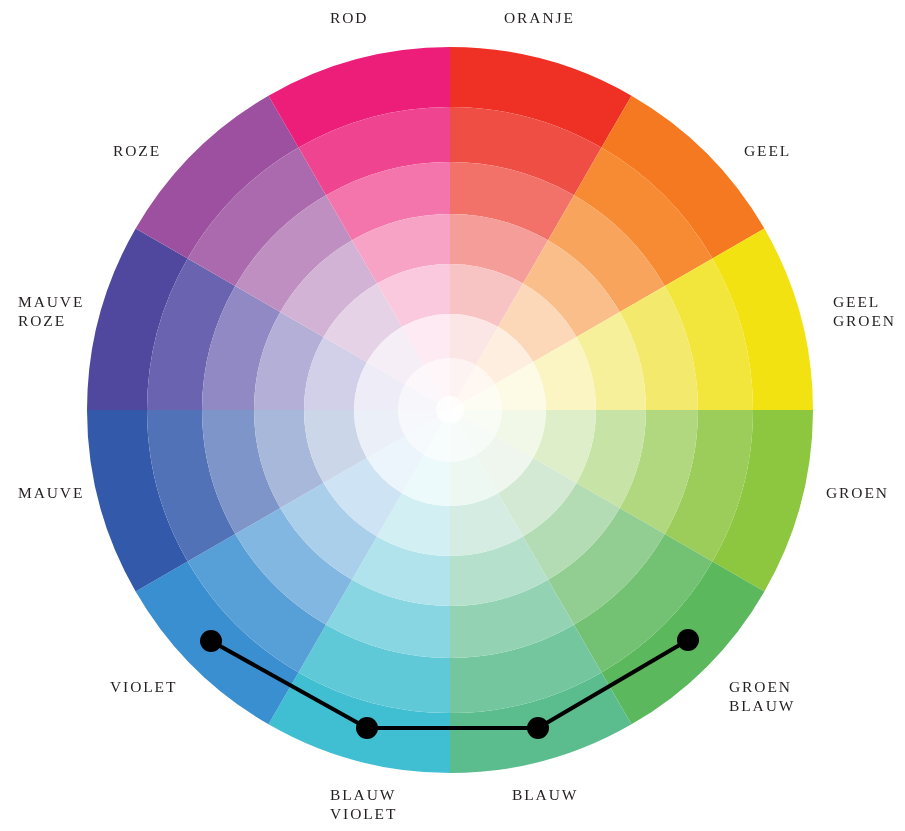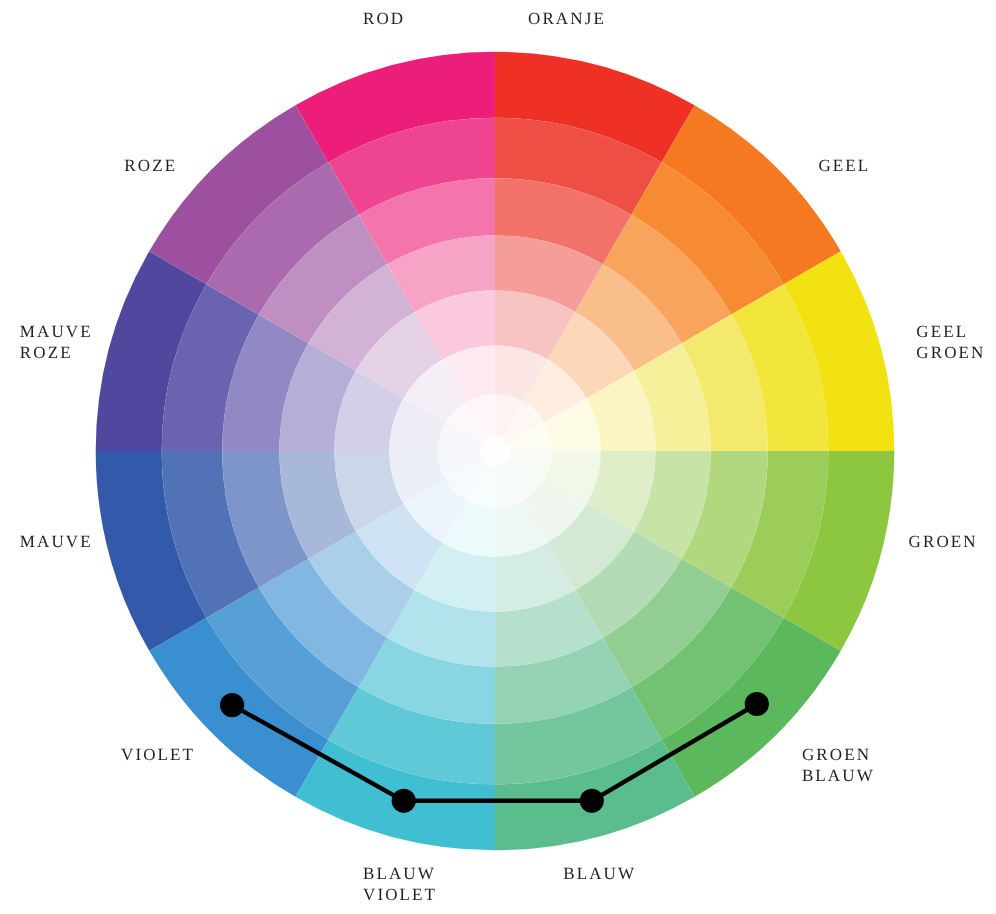--- a/index.html
+++ b/index.html
@@ -166,21 +166,21 @@
       </g>
     <g id="scheme-dots">
         <circle cx="211" cy="641" r="11" fill="#000000"></circle>
         <circle cx="367" cy="728" r="11" fill="#000000"></circle>
         <circle cx="538" cy="728" r="11" fill="#000000"></circle>
         <circle cx="688" cy="640" r="11" fill="#000000"></circle>
       </g>
   </svg>
   <div id="labels-layer">
       <div class="wheel-label align-left" style="left: 330px; top: 8px; width: 90px;">ROD</div>
-      <div class="wheel-label align-left" style="left: 480px; top: 8px; width: 110px;">ORANJE</div>
+      <div class="wheel-label align-left" style="left: 504px; top: 8px; width: 110px;">ORANJE</div>
       <div class="wheel-label align-left" style="left: 744px; top: 141px; width: 90px;">GEEL</div>
       <div class="wheel-label align-left" style="left: 833px; top: 292px; width: 110px;">GEEL
 GROEN</div>
       <div class="wheel-label align-left" style="left: 826px; top: 483px; width: 110px;">GROEN</div>
       <div class="wheel-label align-left" style="left: 729px; top: 677px; width: 120px;">GROEN
 BLAUW</div>
       <div class="wheel-label align-left" style="left: 512px; top: 785px; width: 100px;">BLAUW</div>
       <div class="wheel-label align-left" style="left: 330px; top: 785px; width: 110px;">BLAUW
 VIOLET</div>
       <div class="wheel-label align-left" style="left: 110px; top: 677px; width: 100px;">VIOLET</div>

